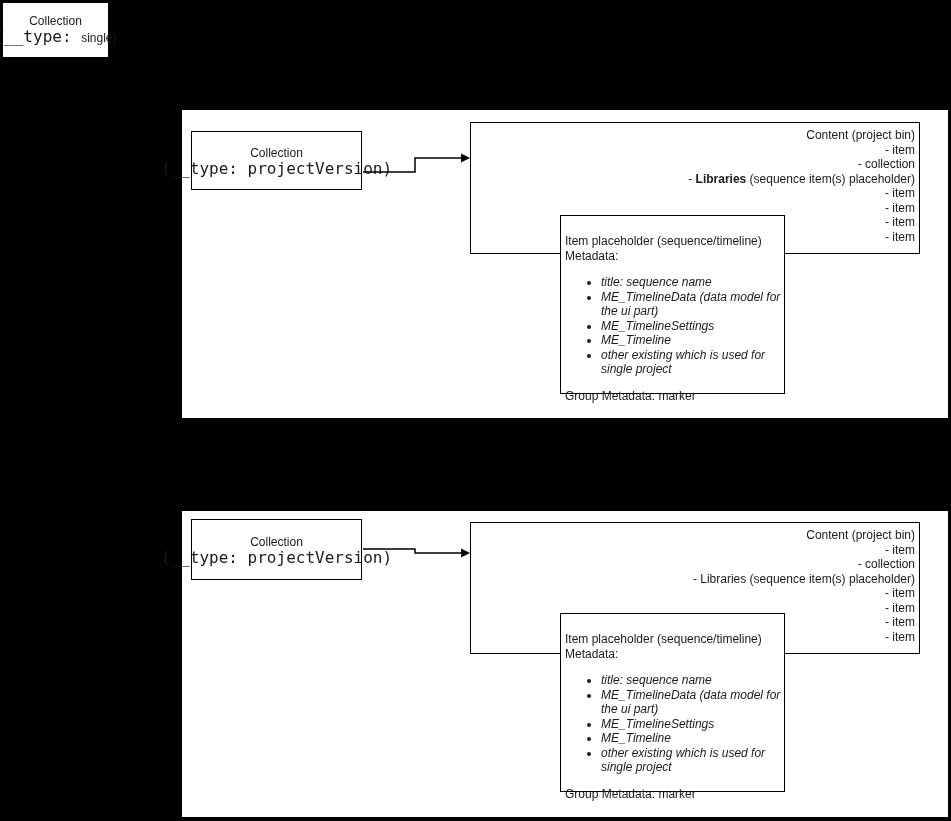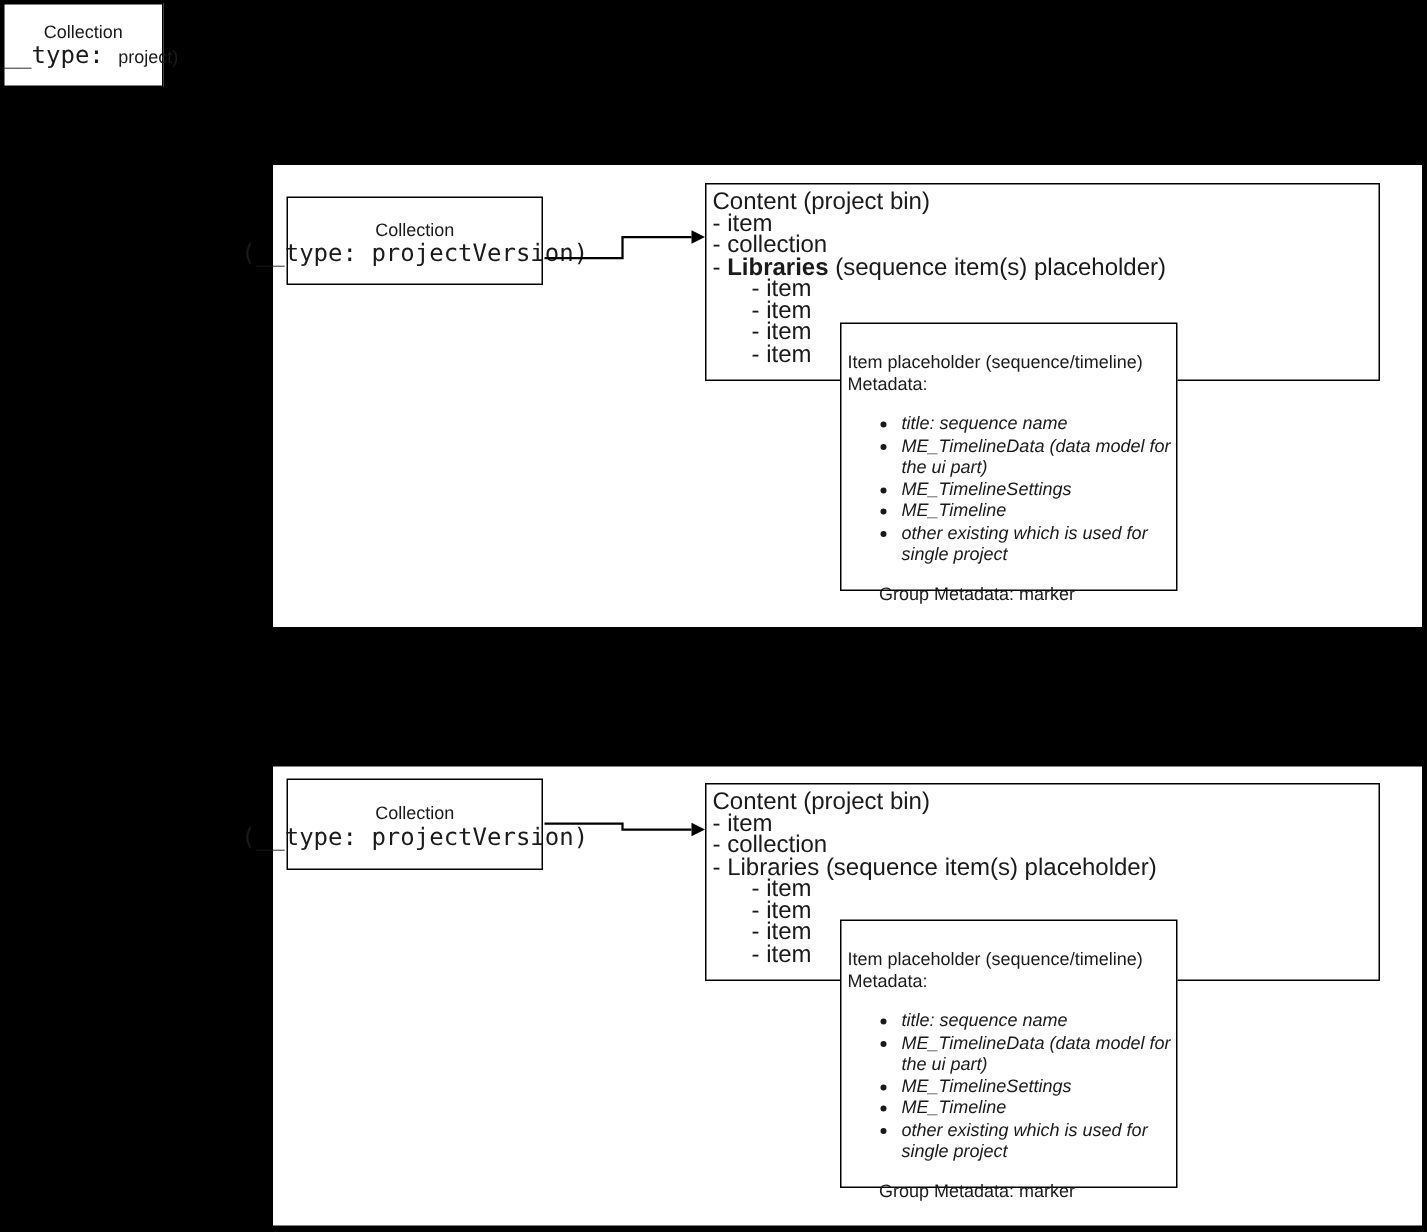--- a/index.html
+++ b/index.html
@@ -31,50 +31,51 @@
     font-size: 12px;
     line-height: 15px;
     white-space: nowrap;
   }
   .mono {
     font-family: "DejaVu Sans Mono", monospace;
     font-size: 16px;
     text-align: right;
   }
   .content-box {
-    font-size: 16px;
+    font-size: 12px;
     line-height: 14.5px;
     padding: 5px 4px;
+    text-align: right;
   }
   .content-box .indent { margin-left: 26px; }
   .bold { font-weight: bold; }
   .item-box {
     font-size: 12px;
     line-height: 14.5px;
     padding: 18px 0 5px 4px;
   }
   .item-box ul {
     margin: 12px 0 0 0;
     padding-left: 36px;
     font-style: italic;
   }
-  .item-box .footer { margin-top: 12px; margin-left: 21px; }
+  .item-box .footer { margin-top: 12px; }
   svg.connector {
     position: absolute;
     left: 0;
     top: 0;
     pointer-events: none;
   }
 </style>
 </head>
 <body>
 
 <div class="box centered-label-box" style="left:2px; top:2px; width:107px; height:56px;">
   <div>Collection</div>
-  <div><span class="mono">(__type: </span><span>project)</span></div>
+  <div><span class="mono">(__type: </span><span>single)</span></div>
 </div>
 
 <div class="panel" style="top:110px; height:308px;">
 
   <div class="box centered-label-box" style="left:9px; top:21px; width:171px; height:59px;">
     <div>Collection</div>
     <div class="mono">(__type: projectVersion)</div>
   </div>
 
   <svg class="connector" width="766" height="308" viewBox="0 0 766 308">

